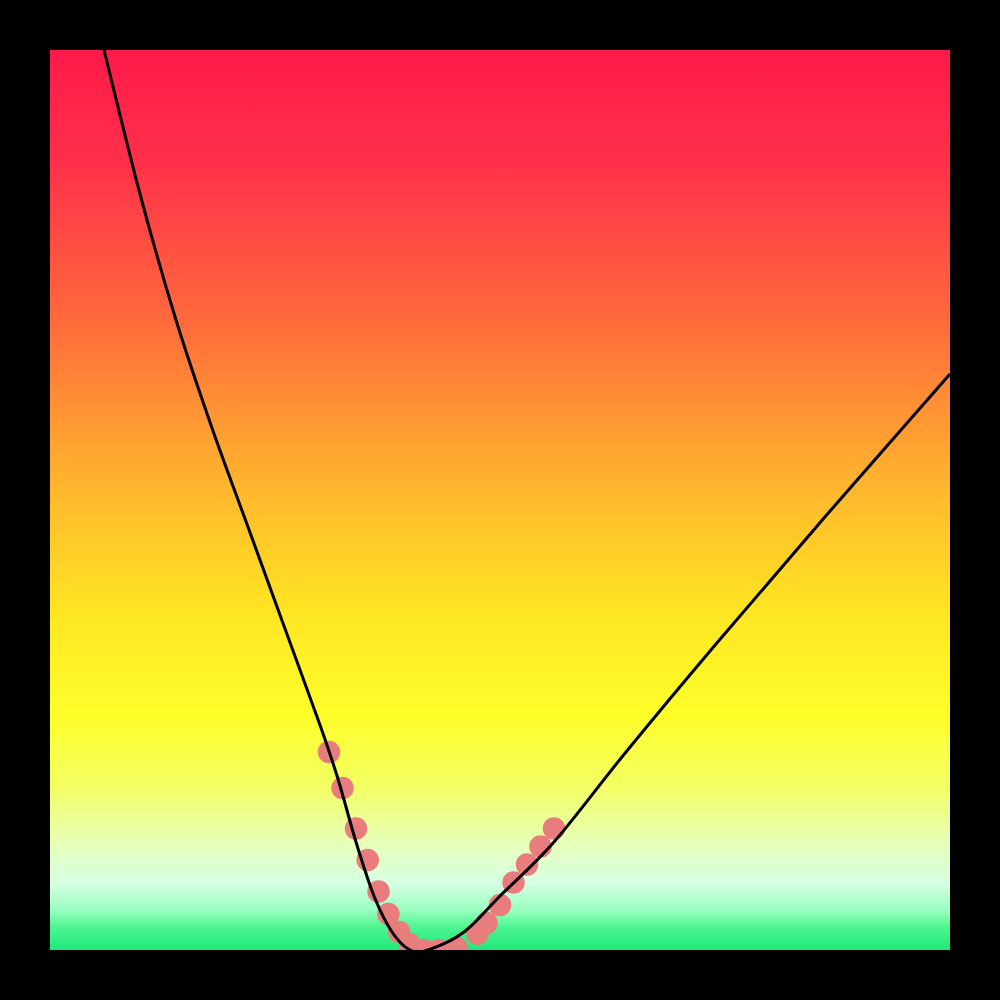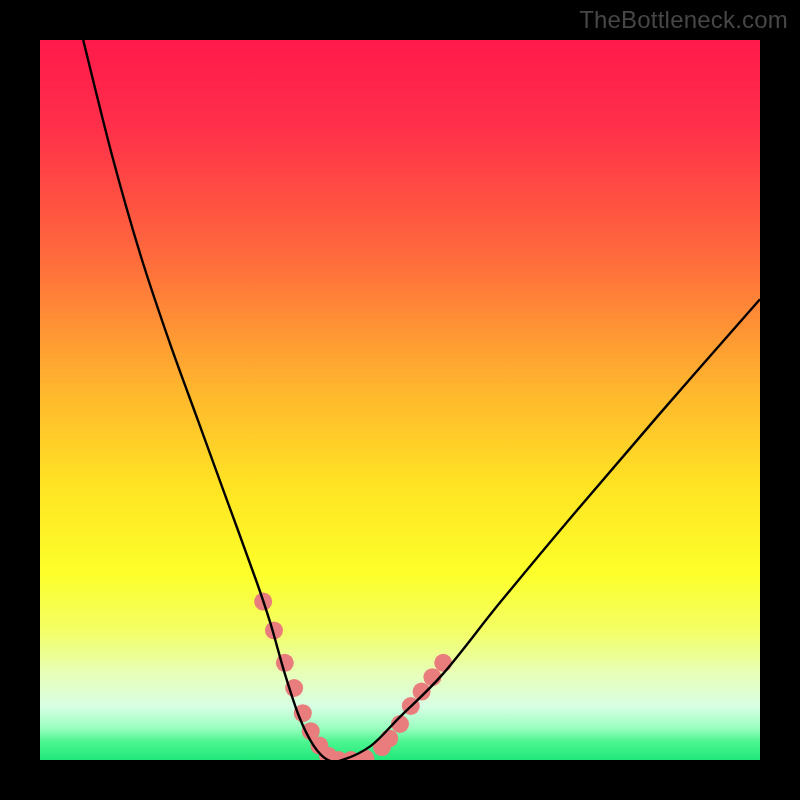--- a/index.html
+++ b/index.html
@@ -43,21 +43,20 @@
     font-size: 24px;
     font-weight: 500;
     letter-spacing: 0.2px;
   }
 </style>
 </head>
 <body>
 
 <div class="frame">
 
-  <div class="attribution">TheBottleneck.com</div>
 
   <div class="plot-area">
     <svg class="gradient" viewBox="0 0 720 720" preserveAspectRatio="none" width="720" height="720">
       <defs>
         <linearGradient id="bg-grad" x1="0" y1="0" x2="0" y2="1">
             <stop offset="0.00%" stop-color="#ff1a4b"></stop>
             <stop offset="12.00%" stop-color="#ff2f4a"></stop>
             <stop offset="30.00%" stop-color="#ff6a3c"></stop>
             <stop offset="48.00%" stop-color="#ffb42e"></stop>
             <stop offset="62.00%" stop-color="#ffe423"></stop>

